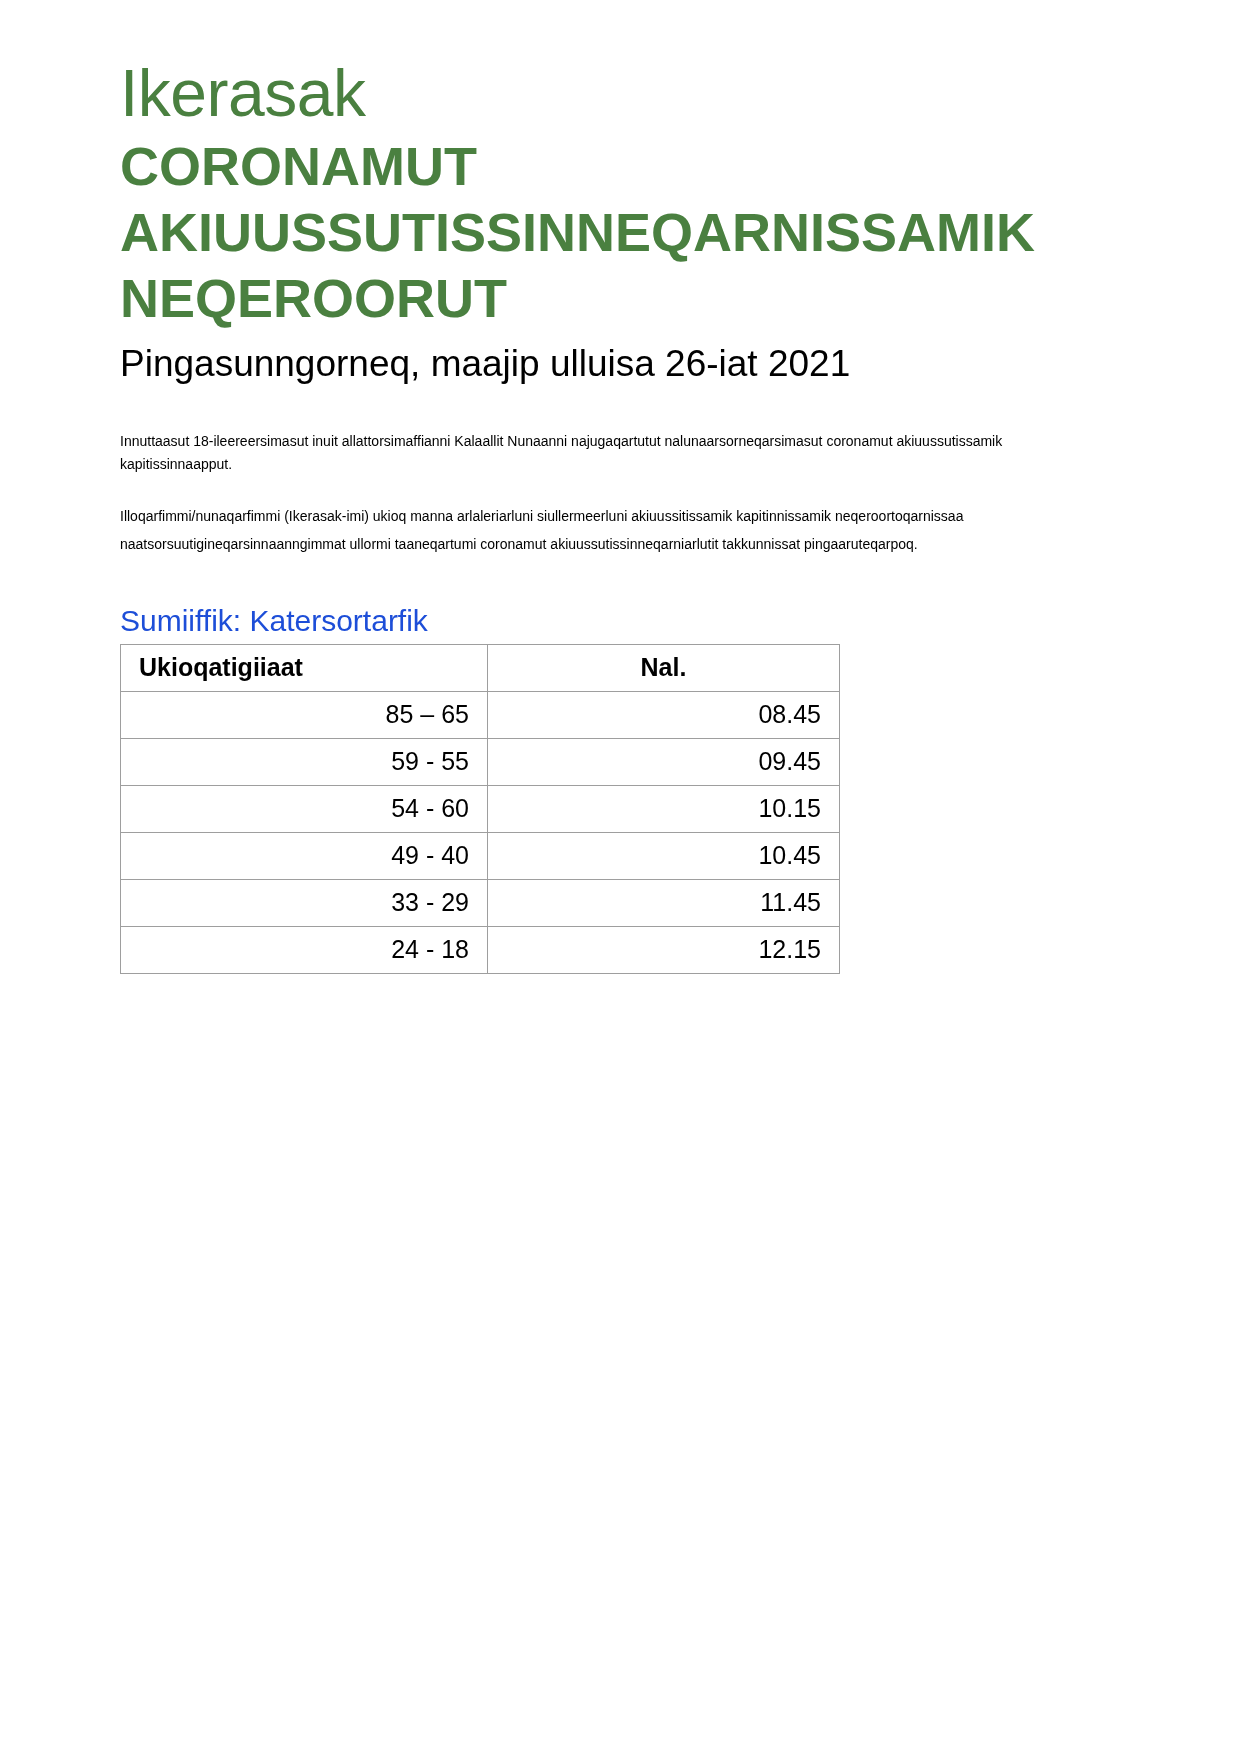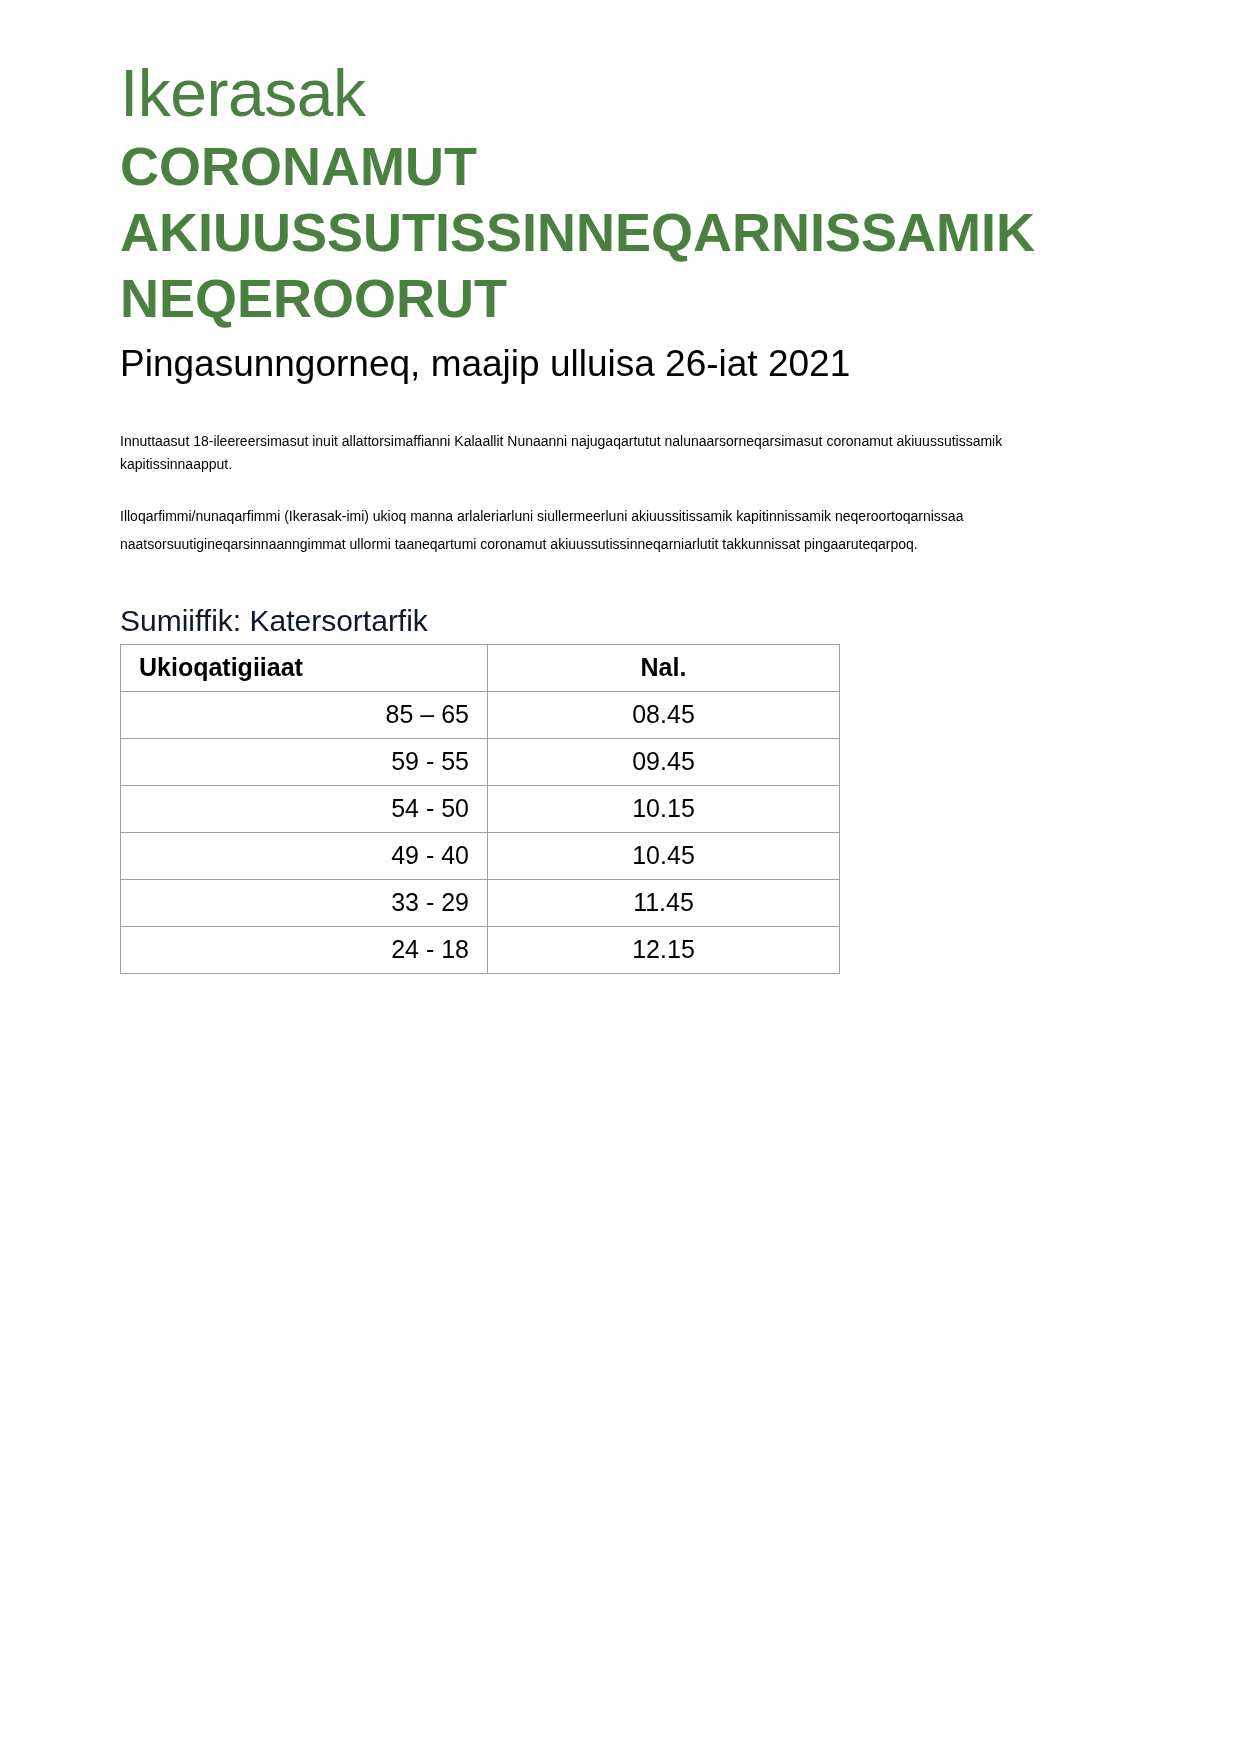--- a/index.html
+++ b/index.html
@@ -50,21 +50,21 @@
     font-size: 14px;
     line-height: 1.62;
     color: #000000;
     margin: 0;
   }
   .para-1 { margin-top: 44px; max-width: 900px; }
   .para-2 { margin-top: 56px; max-width: 960px; }
   .para-3 { margin-top: 28px; max-width: 950px; line-height: 1.95; }
   .section-head {
     font-size: 30px;
-    color: #0f172a;
+    color: #1d4ed8;
     font-weight: 400;
     margin: 46px 0 6px 0;
   }
   table.schedule {
     border-collapse: collapse;
     margin-top: 4px;
     width: 720px;
   }
   table.schedule td, table.schedule th {
     border: 1px solid #9e9e9e;
@@ -73,21 +73,21 @@
     padding: 0 18px;
     font-weight: normal;
   }
   table.schedule th {
     font-weight: bold;
     font-size: 25px;
   }
   th.col-age { text-align: left; width: 330px; }
   th.col-time { text-align: center; }
   td.col-age { text-align: right; }
-  td.col-time { text-align: center; }
+  td.col-time { text-align: right; }
 </style>
 </head>
 <body>
 
 <div class="page">
 
   <h1 class="doc-title">Ikerasak</h1>
 
   <h2 class="heading-green">CORONAMUT AKIUUSSUTISSINNEQARNISSAMIK NEQEROORUT</h2>
 
@@ -110,21 +110,21 @@
     <tbody>
       <tr>
         <td class="col-age">85 – 65</td>
         <td class="col-time">08.45</td>
       </tr>
       <tr>
         <td class="col-age">59 - 55</td>
         <td class="col-time">09.45</td>
       </tr>
       <tr>
-        <td class="col-age">54 - 50</td>
+        <td class="col-age">54 - 60</td>
         <td class="col-time">10.15</td>
       </tr>
       <tr>
         <td class="col-age">49 - 40</td>
         <td class="col-time">10.45</td>
       </tr>
       <tr>
         <td class="col-age">33 - 29</td>
         <td class="col-time">11.45</td>
       </tr>

